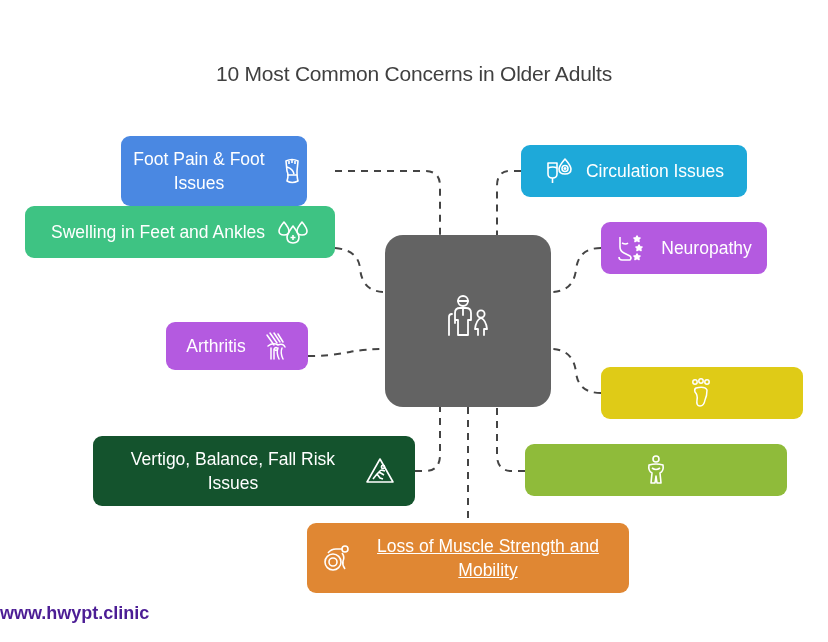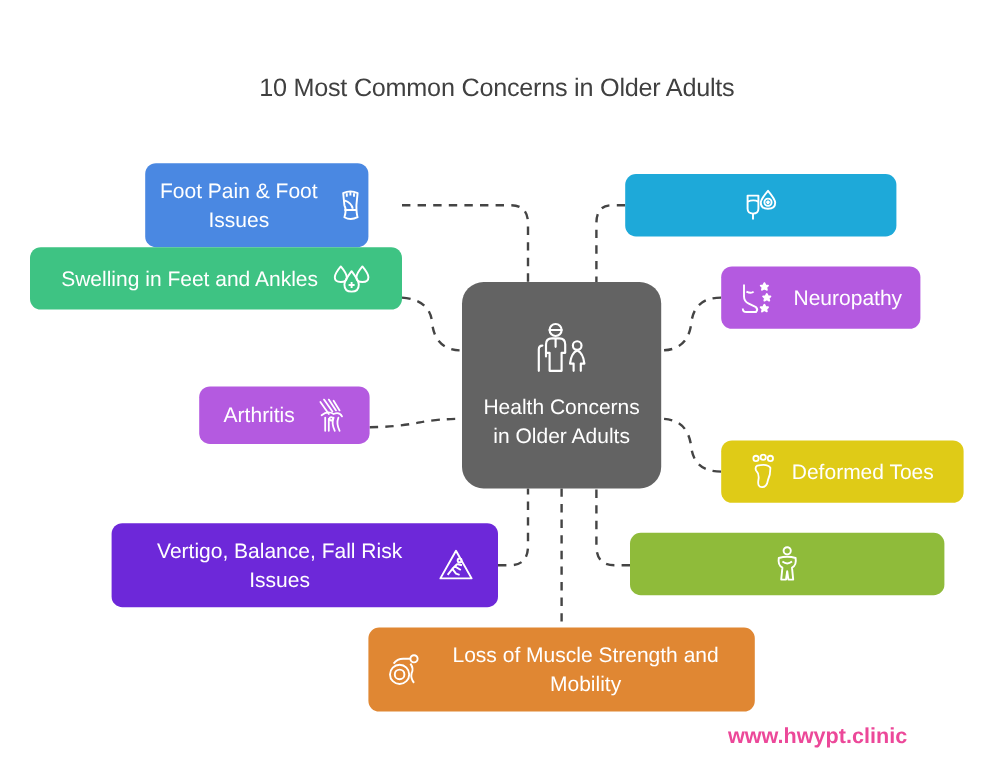--- a/index.html
+++ b/index.html
@@ -1,21 +1,21 @@
 <!DOCTYPE html>
 <html><head>
 <meta charset="utf-8">
 <style>
   html, body { margin: 0; padding: 0; background: #ffffff; }
   body { width: 828px; height: 642px; position: relative; overflow: hidden;
          font-family: "Liberation Sans", "DejaVu Sans", sans-serif; }
   .title { position: absolute; left: 0; top: 62px; width: 828px; text-align: center;
            font-size: 21px; font-weight: normal; color: #404040; letter-spacing: -0.2px; }
-  .footer { position: absolute; left: 0; top: 603px; width: 756px; text-align: right;
-            font-size: 18px; font-weight: bold; color: #ec4899; }
+  .footer { position: absolute; left: 0; top: 603px; width: 756px; text-align: left;
+            font-size: 18px; font-weight: bold; color: #4c1d95; }
   svg.links { position: absolute; left: 0; top: 0; }
   .node { position: absolute; border-radius: 9px; color: #ffffff; display: flex;
           align-items: center; justify-content: center; box-sizing: border-box;
           font-size: 17.5px; line-height: 24px; text-align: center; gap: 12px; }
   .node .icon { flex: 0 0 auto; display: flex; align-items: center; justify-content: center; }
   .center { position: absolute; left: 385px; top: 235px; width: 166px; height: 172px;
             border-radius: 18px; background: #636363; color: #fff; display: flex;
             flex-direction: column; align-items: center; justify-content: center;
             font-size: 17.5px; line-height: 24px; text-align: center; }
   .center .txt { width: 140px; margin-top: 4px; }
@@ -53,21 +53,20 @@
     <svg width="50" height="50" viewBox="0 0 50 50" fill="none" stroke="#fff" stroke-width="1.8" stroke-linecap="round" stroke-linejoin="round">
       <circle cx="20" cy="8" r="5"></circle>
       <path d="M15 8 H25"></path>
       <path d="M12 30 V20 Q12 15 17 15 H23 Q28 15 28 20 V27 H25 V42 H15 V27 H12"></path>
       <path d="M20 16 V22"></path>
       <path d="M6 42 V24 Q6 21 9 21"></path>
       <circle cx="38" cy="21" r="3.6"></circle>
       <path d="M38 25 Q33 27 32 36 H35 V42 M38 25 Q43 27 44 36 H41 V42"></path>
     </svg>
   </span>
-  <div class="txt">Health Concerns in Older Adults</div>
 </div>
 
 <div class="node" style="left:121px;top:136px;width:186px;height:70px;background:#4a88e2;padding:0 6px;">
   <span style="width:150px">Foot Pain &amp; Foot Issues</span>
   <span class="icon">
     <svg width="18" height="26" viewBox="0 0 18 26" fill="none" stroke="#fff" stroke-width="1.6" stroke-linejoin="round">
       <path d="M3 3 Q9 0 15 3 L14 13 Q14 20 15 23 Q9 26 4 23 Q6 17 4 13 Z"></path>
       <path d="M6 3 V6 M9 2 V5 M12 3 V6 M4 9 Q10 11 11 16 M4 17 H14"></path>
     </svg>
   </span>
@@ -77,20 +76,21 @@
   <span class="icon">
     <svg width="30" height="28" viewBox="0 0 30 28" fill="none" stroke="#fff" stroke-width="1.6" stroke-linejoin="round">
       <path d="M4 6 H13 V17 Q13 21 8.5 21 Q4 21 4 17 Z"></path>
       <path d="M4 11 Q9 9 13 11"></path>
       <path d="M8.5 21 V26"></path>
       <path d="M21 2 Q27 9 27 12 Q27 17 21 17 Q15 17 15 12 Q15 9 21 2 Z"></path>
       <circle cx="21" cy="11.5" r="3"></circle>
       <path d="M21 10 V13 M19.5 11.5 H22.5"></path>
     </svg>
   </span>
+  <span>Circulation Issues</span>
 </div>
 
 <div class="node" style="left:25px;top:206px;width:310px;height:52px;background:#3ec383;padding:0 12px;">
   <span>Swelling in Feet and Ankles</span>
   <span class="icon">
     <svg width="32" height="26" viewBox="0 0 32 26" fill="none" stroke="#fff" stroke-width="1.6" stroke-linejoin="round">
       <path d="M7 3 Q12 9 12 12 Q12 16 7 16 Q2 16 2 12 Q2 9 7 3 Z"></path>
       <path d="M25 3 Q30 9 30 12 Q30 16 25 16 Q20 16 20 12 Q20 9 25 3 Z"></path>
       <path d="M16 7 Q22 15 22 18 Q22 24 16 24 Q10 24 10 18 Q10 15 16 7 Z"></path>
       <path d="M16 16 V21 M13.5 18.5 H18.5"></path>
@@ -125,45 +125,44 @@
 
 <div class="node" style="left:601px;top:367px;width:202px;height:52px;background:#dfcb17;padding:0 12px;">
   <span class="icon">
     <svg width="22" height="30" viewBox="0 0 22 30" fill="none" stroke="#fff" stroke-width="1.5">
       <circle cx="4" cy="4" r="2.2"></circle>
         <circle cx="10" cy="3" r="2.2"></circle>
         <circle cx="16" cy="4" r="2.2"></circle>
       <path d="M5 10 Q14 8 16 12 Q16 18 14 22 Q13 28 9 28 Q5 28 6 22 Q7 17 4 14 Q3 11 5 10 Z"></path>
     </svg>
   </span>
-  <span>Deformed Toes</span>
 </div>
 
-<div class="node" style="left:93px;top:436px;width:322px;height:70px;background:#6d28d9;padding:0 10px;">
+<div class="node" style="left:93px;top:436px;width:322px;height:70px;background:#14532d;padding:0 10px;">
   <span style="width:240px">Vertigo, Balance, Fall Risk Issues</span>
   <span class="icon">
     <svg width="30" height="28" viewBox="0 0 30 28" fill="none" stroke="#fff" stroke-width="1.6" stroke-linejoin="round">
       <path d="M15 2 L28 25 H2 Z"></path>
       <circle cx="18" cy="10" r="1.6"></circle>
       <path d="M16 13 L12 17 L8 22 M14 15 L19 18 M12 17 L15 21 L18 22 M16 13 L20 14"></path>
     </svg>
   </span>
 </div>
 
 <div class="node" style="left:525px;top:444px;width:262px;height:52px;background:#8fbb3a;padding:0 12px;">
   <span class="icon">
     <svg width="22" height="30" viewBox="0 0 22 30" fill="none" stroke="#fff" stroke-width="1.6" stroke-linejoin="round">
       <circle cx="11" cy="4" r="3"></circle>
       <path d="M4 10 Q11 8 18 10 Q19 16 15 18 L16 28 H12 L11 21 L10 28 H6 L7 18 Q3 16 4 10 Z"></path>
       <path d="M7 13 Q11 16 15 13"></path>
     </svg>
   </span>
 </div>
 
-<div class="node" style="left:307px;top:523px;width:322px;height:70px;background:#e08733;padding:0 14px;">
+<div class="node" style="left:307px;top:523px;width:322px;height:70px;background:#e08733;padding:0 14px;text-decoration:underline;">
   <span class="icon">
     <svg width="28" height="30" viewBox="0 0 28 30" fill="none" stroke="#fff" stroke-width="1.6">
       <circle cx="10" cy="19" r="8"></circle>
       <circle cx="10" cy="19" r="4"></circle>
       <path d="M5 10 Q8 6 13 6 H19"></path>
       <circle cx="22" cy="6" r="3"></circle>
       <path d="M19 10 Q22 14 20 18 Q19 22 22 26"></path>
     </svg>
   </span>
   <span style="width:250px">Loss of Muscle Strength and Mobility</span>

